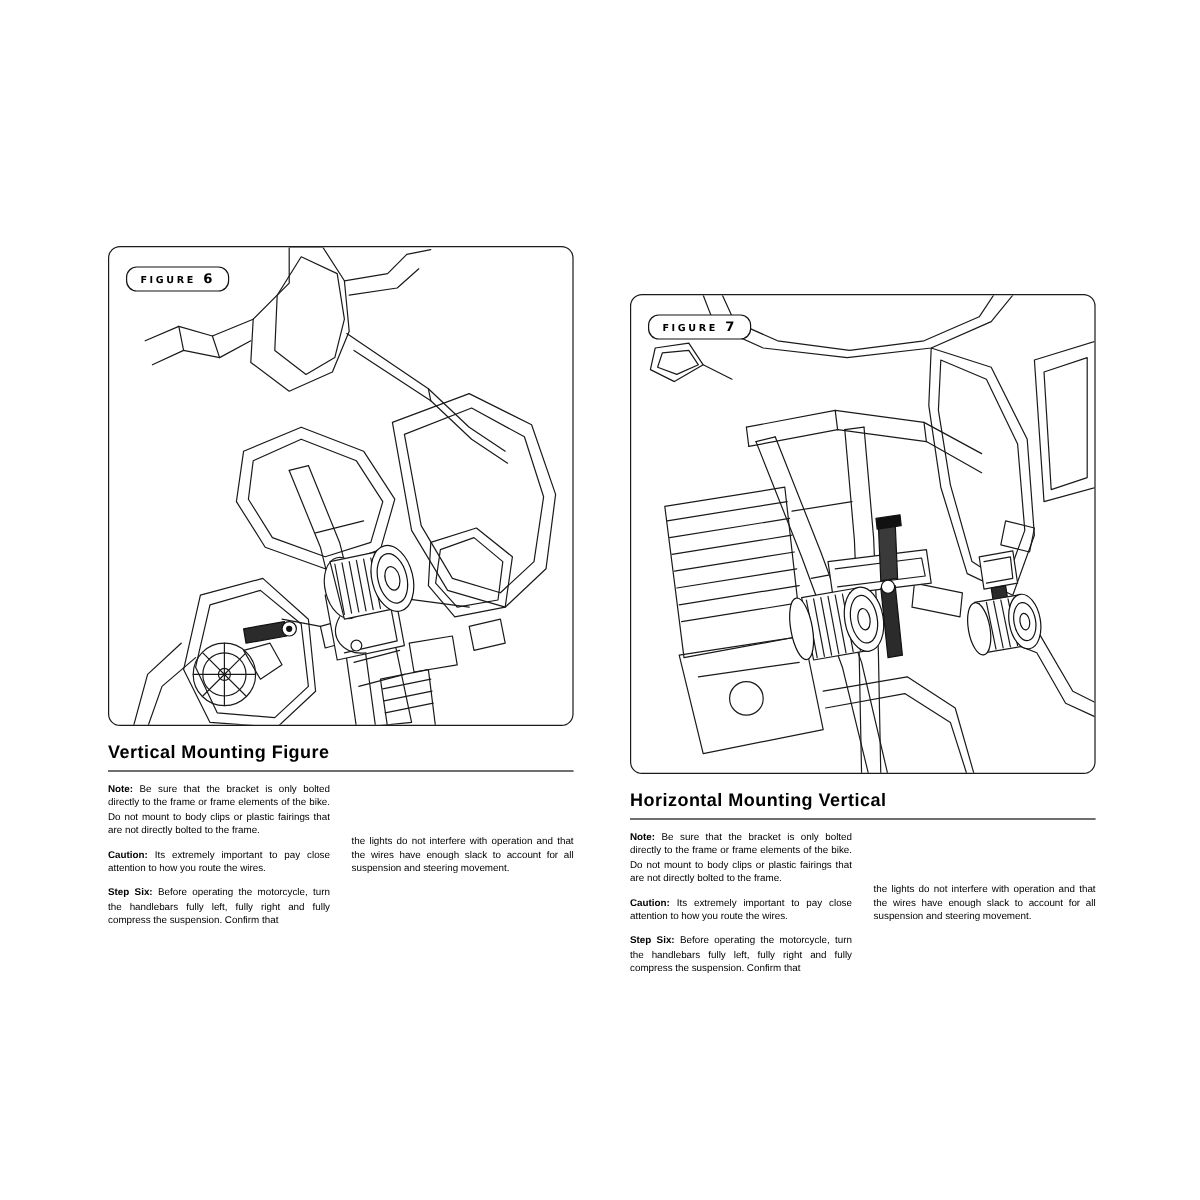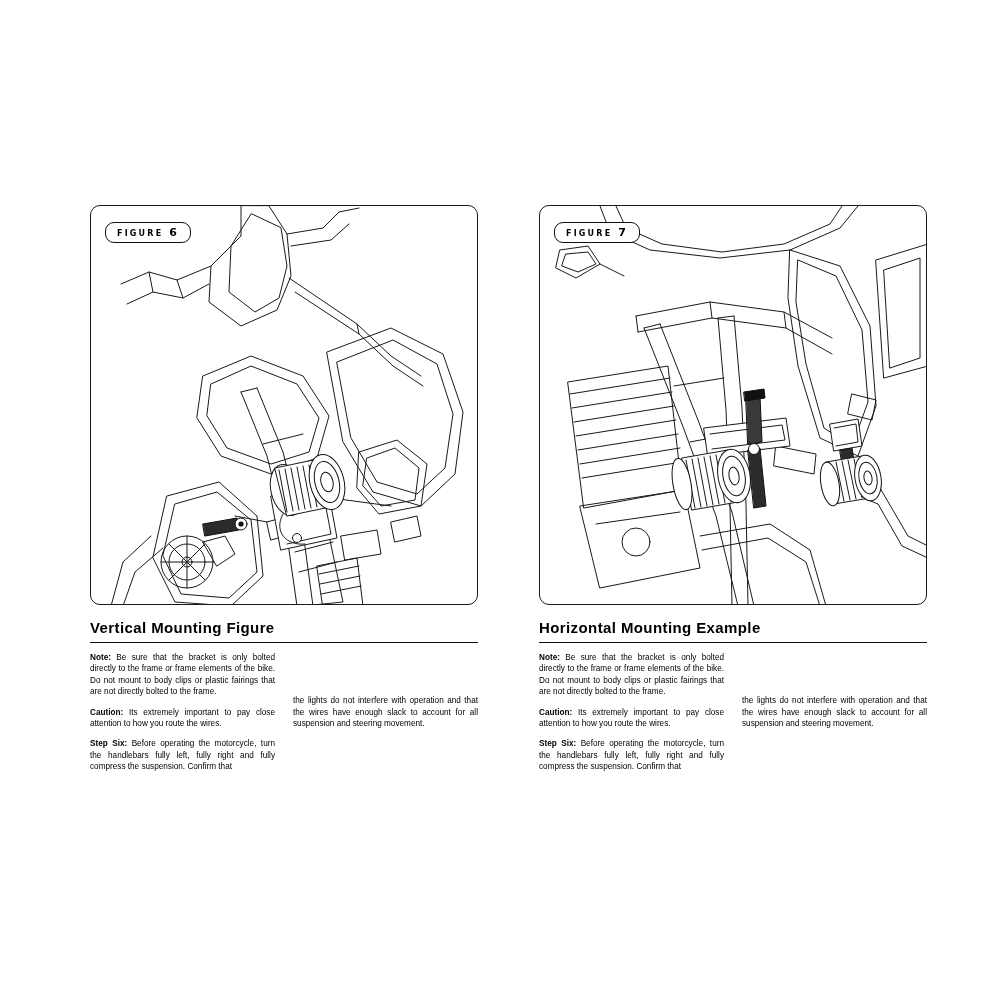--- a/index.html
+++ b/index.html
@@ -20,21 +20,21 @@
     left: 0; top: 0;
     width: 1000px;
     height: 808px;
   }
   .panel {
     position: absolute;
     top: 205px;
     width: 390px;
   }
   .panel.left { left: 90px; }
-  .panel.right { left: 539px; }
+  .panel.right { left: 525px; margin-top: 40px; }
 
   .figure-box {
     position: relative;
     width: 388px;
     height: 400px;
     border: 1.5px solid #1a1a1a;
     border-radius: 10px;
     overflow: hidden;
     background: #fff;
     box-sizing: border-box;
@@ -282,21 +282,21 @@
           <path d="M286 256 L322 250 L330 292 L294 298 Z" fill="#ffffff"></path>
           <path d="M290 257 L298 296 M296 256 L304 295 M302 255 L310 294 M308 254 L316 293 M314 253 L322 292"></path>
           <ellipse cx="290" cy="278" rx="9" ry="22" transform="rotate(-10 290 278)" fill="#ffffff" stroke="#111"></ellipse>
           <ellipse cx="328" cy="272" rx="13" ry="23" transform="rotate(-10 328 272)" fill="#ffffff" stroke="#111"></ellipse>
           <ellipse cx="328" cy="272" rx="9" ry="16" transform="rotate(-10 328 272)" fill="#ffffff" stroke="#111"></ellipse>
           <ellipse cx="328" cy="272" rx="4" ry="7" transform="rotate(-10 328 272)" fill="#ffffff" stroke="#111"></ellipse>
         </g>
       </svg>
     </div>
 
-    <div class="caption">Horizontal Mounting Example</div>
+    <div class="caption">Horizontal Mounting Vertical</div>
 
     <div class="cols">
       <div class="col">
         <div class="para">
           <b>Note:</b><span> Be sure that the bracket is only bolted directly to the frame or frame elements of the bike. Do not mount to body clips or plastic fairings that are not directly bolted to the frame.</span>
         </div>
         <div class="para">
           <b>Caution:</b><span> Its extremely important to pay close attention to how you route the wires.</span>
         </div>
         <div class="para">

